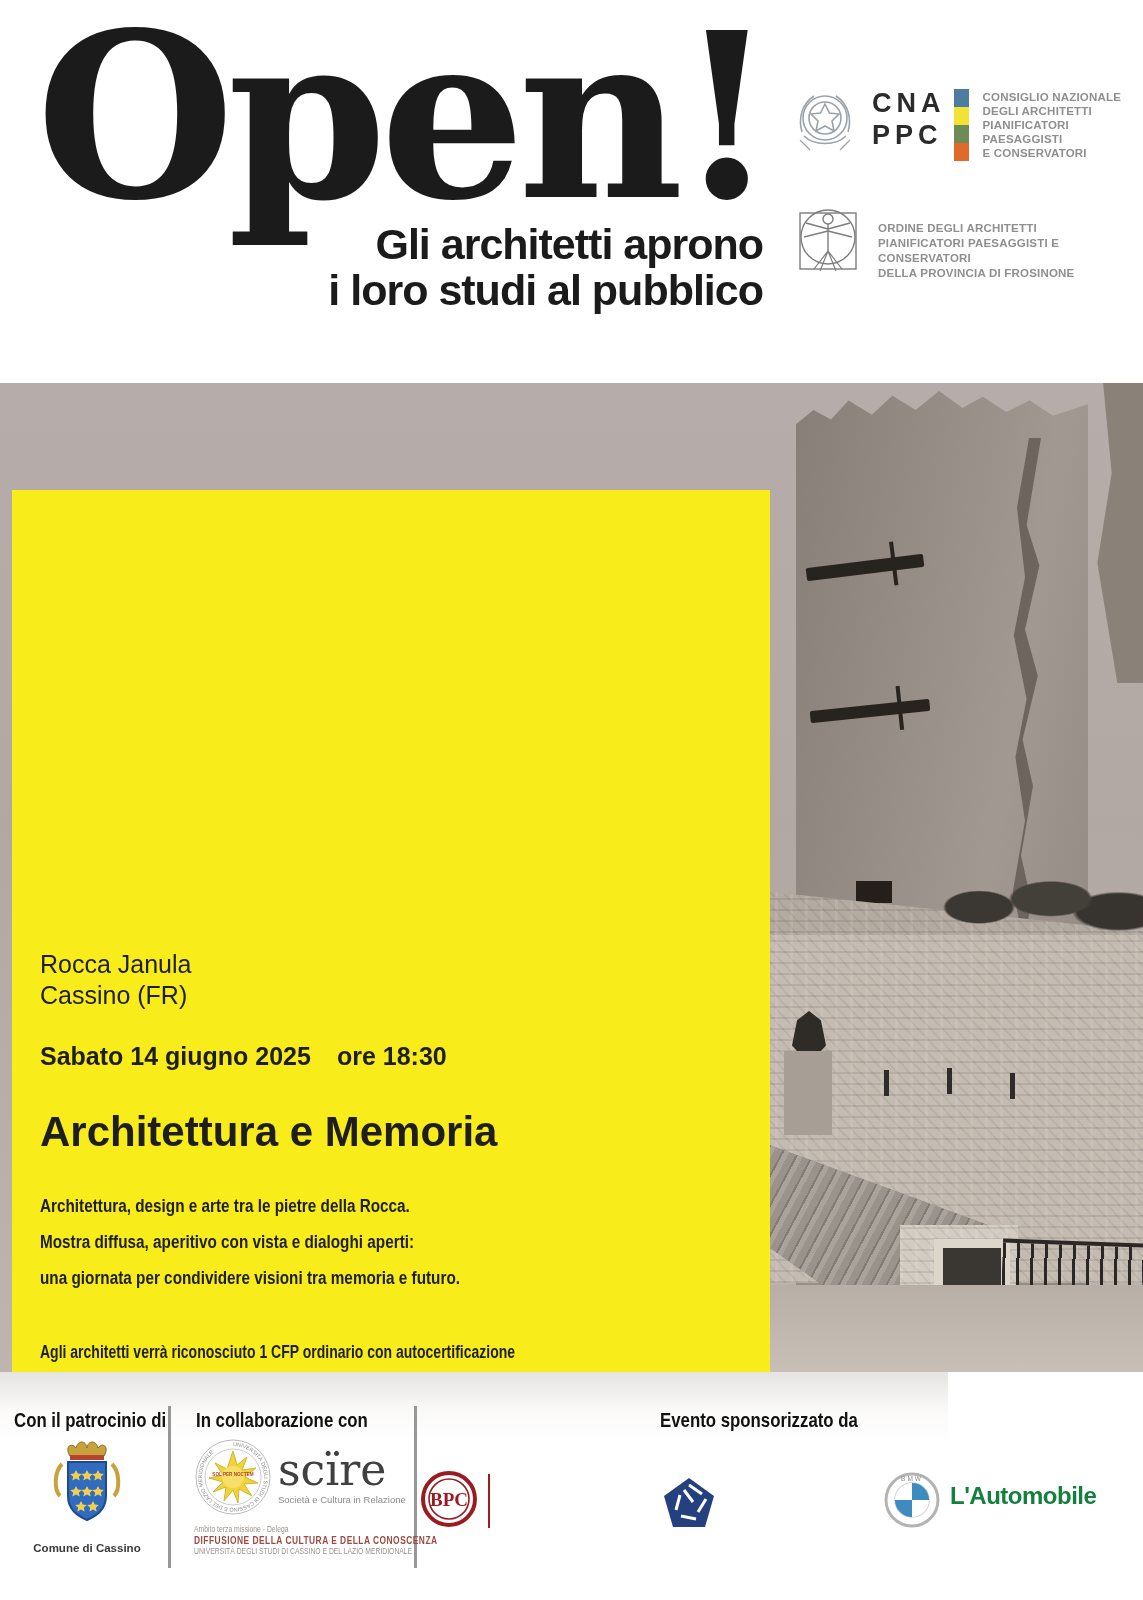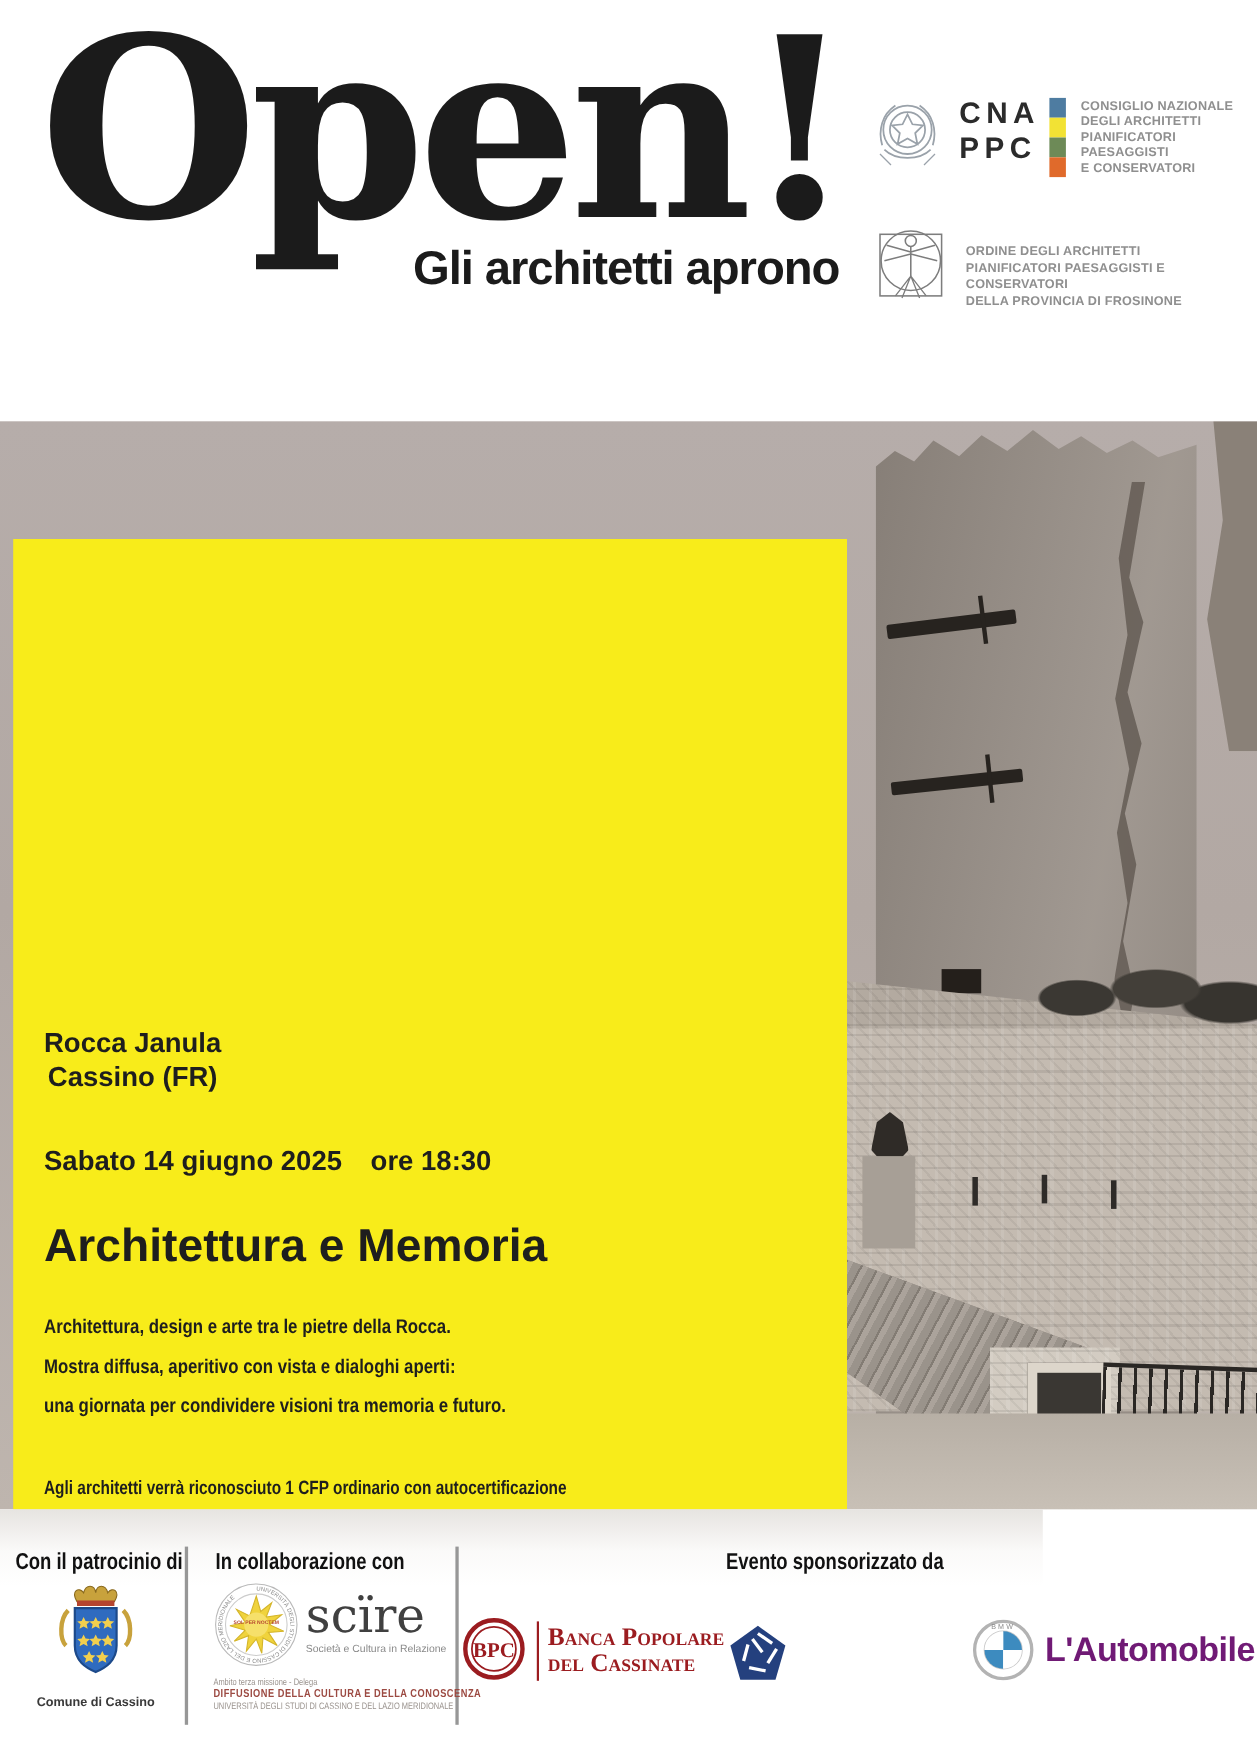--- a/index.html
+++ b/index.html
@@ -63,21 +63,21 @@
   .window{left:934px;top:856px;width:58px;height:80px;background:#3a3733;border:9px solid #ddd6cb;}
   .railing{left:1002px;top:858px;width:141px;height:60px;transform:rotate(2deg);
       border-top:4px solid #2a2724;
       background:repeating-linear-gradient(90deg,#2a2724 0 3px,transparent 3px 14px);}
   .path{left:760px;top:902px;width:383px;height:87px;
       background:linear-gradient(180deg,#b7afa5,#c8c0b6);}
   
   .event-panel{position:absolute;left:12px;top:490px;width:758px;height:890px;color:#1e1e1e;}
   .event-panel>div{position:absolute;left:28px;}
   .ep-title{top:27px;font-weight:bold;font-size:84px;line-height:1.27;letter-spacing:-2px;}
-  .ep-loc{top:443px;font-weight:bold;font-size:25px;line-height:1.22;text-align:center;}
+  .ep-loc{top:459px;font-weight:normal;font-size:25px;line-height:1.22;}
   .ep-date{top:552px;font-weight:bold;font-size:25px;}
   .ep-date .time{margin-left:26px;}
   .ep-event{top:618px;font-weight:bold;font-size:42px;}
   .ep-desc{top:698px;font-weight:bold;font-size:18px;line-height:36px;
            transform:scaleX(.85);transform-origin:0 0;white-space:nowrap;}
   .ep-cfp{top:852px;font-weight:bold;font-size:17.5px;
           transform:scaleX(.8);transform-origin:0 0;white-space:nowrap;}
   
   .footer{position:absolute;left:0;top:1372px;width:948px;height:228px;background:#fff;text-decoration:underline;}
   .footer::before{content:"";position:absolute;inset:0 0 auto 0;height:70px;
@@ -92,30 +92,31 @@
   .collab-lines{position:absolute;left:194px;top:152px;transform:scaleX(.8);transform-origin:0 0;white-space:nowrap;}
   .collab-lines .l1,.collab-lines .l3{font-size:8.5px;color:#9a938e;}
   .collab-lines .l2{font-size:10.5px;font-weight:bold;color:#9c4a42;letter-spacing:.6px;}
   .bpc-text{position:absolute;left:498px;top:104px;font-family:"Liberation Serif",serif;
             font-variant:small-caps;font-weight:bold;font-size:23px;line-height:1.05;}
   .bpc-sep{position:absolute;left:488px;top:102px;width:2px;height:54px;background:#9b1c20;}
   .penta-text{position:absolute;left:726px;top:103px;}
   .penta-name{font-size:31px;letter-spacing:4px;line-height:1;border-bottom:2px solid #1f4e96;padding-bottom:2px;}
   .penta-sub{font-size:21px;letter-spacing:2.5px;margin-top:2px;line-height:1;}
   .penta-tag{font-size:7.5px;letter-spacing:.5px;color:#ec9f9f;margin-top:4px;}
-  .bmw-label{position:absolute;left:950px;top:110px;font-weight:bold;font-size:31px;color:#701a75;letter-spacing:-.5px;}
+  .bmw-label{position:absolute;left:950px;top:110px;font-weight:bold;font-size:24px;color:#15803d;letter-spacing:-.5px;}
 </style>
 </head>
 <body>
 
 <div class="poster">
 
   <div class="open-title">Open!</div>
   <div class="open-subtitle">
     <div>Gli architetti aprono</div>
+    <div>i loro studi al pubblico</div>
   </div>
 
   <div class="cnappc">
     <span>
       <svg width="70" height="76" viewBox="0 0 70 76">
         <g fill="none" stroke="#9aa2aa" stroke-width="1.6">
           <circle cx="35" cy="34" r="22"></circle>
           <circle cx="35" cy="34" r="16"></circle>
           <path d="M35 20 L39.5 29 L49 30 L42 37 L44 47 L35 42 L26 47 L28 37 L21 30 L30.5 29 Z"></path>
           <path d="M12 48 C8 34 12 20 24 12"></path>
@@ -255,24 +256,20 @@
     </div>
 
     <span style="position:absolute;left:420px;top:98px;">
       <svg width="58" height="58" viewBox="0 0 58 58">
         <circle cx="29" cy="29" r="26" fill="none" stroke="#9b1c20" stroke-width="4"></circle>
         <circle cx="29" cy="29" r="20" fill="none" stroke="#9b1c20" stroke-width="1.6"></circle>
         <text x="29" y="36" text-anchor="middle" font-size="19" font-weight="bold" fill="#9b1c20" font-family="Liberation Serif,serif">BPC</text>
       </svg>
     </span>
     <div class="bpc-sep"></div>
-    <div class="bpc-text" style="color: rgb(155, 28, 32);">
-      <div>Banca Popolare</div>
-      <div>del Cassinate</div>
-    </div>
 
     <span style="position:absolute;left:662px;top:104px;">
       <svg width="54" height="54" viewBox="0 0 54 54">
         <path d="M27 2 L52 20 L43 51 L11 51 L2 20 Z" fill="#24407e"></path>
         <g stroke="#ffffff" stroke-width="3" fill="none">
           <path d="M27 9 L40 18"></path>
             <path d="M44 23 L36 36"></path>
             <path d="M34 43 L19 40"></path>
           <path d="M14 34 L18 19"></path>
             <path d="M22 14 L31 26"></path>

